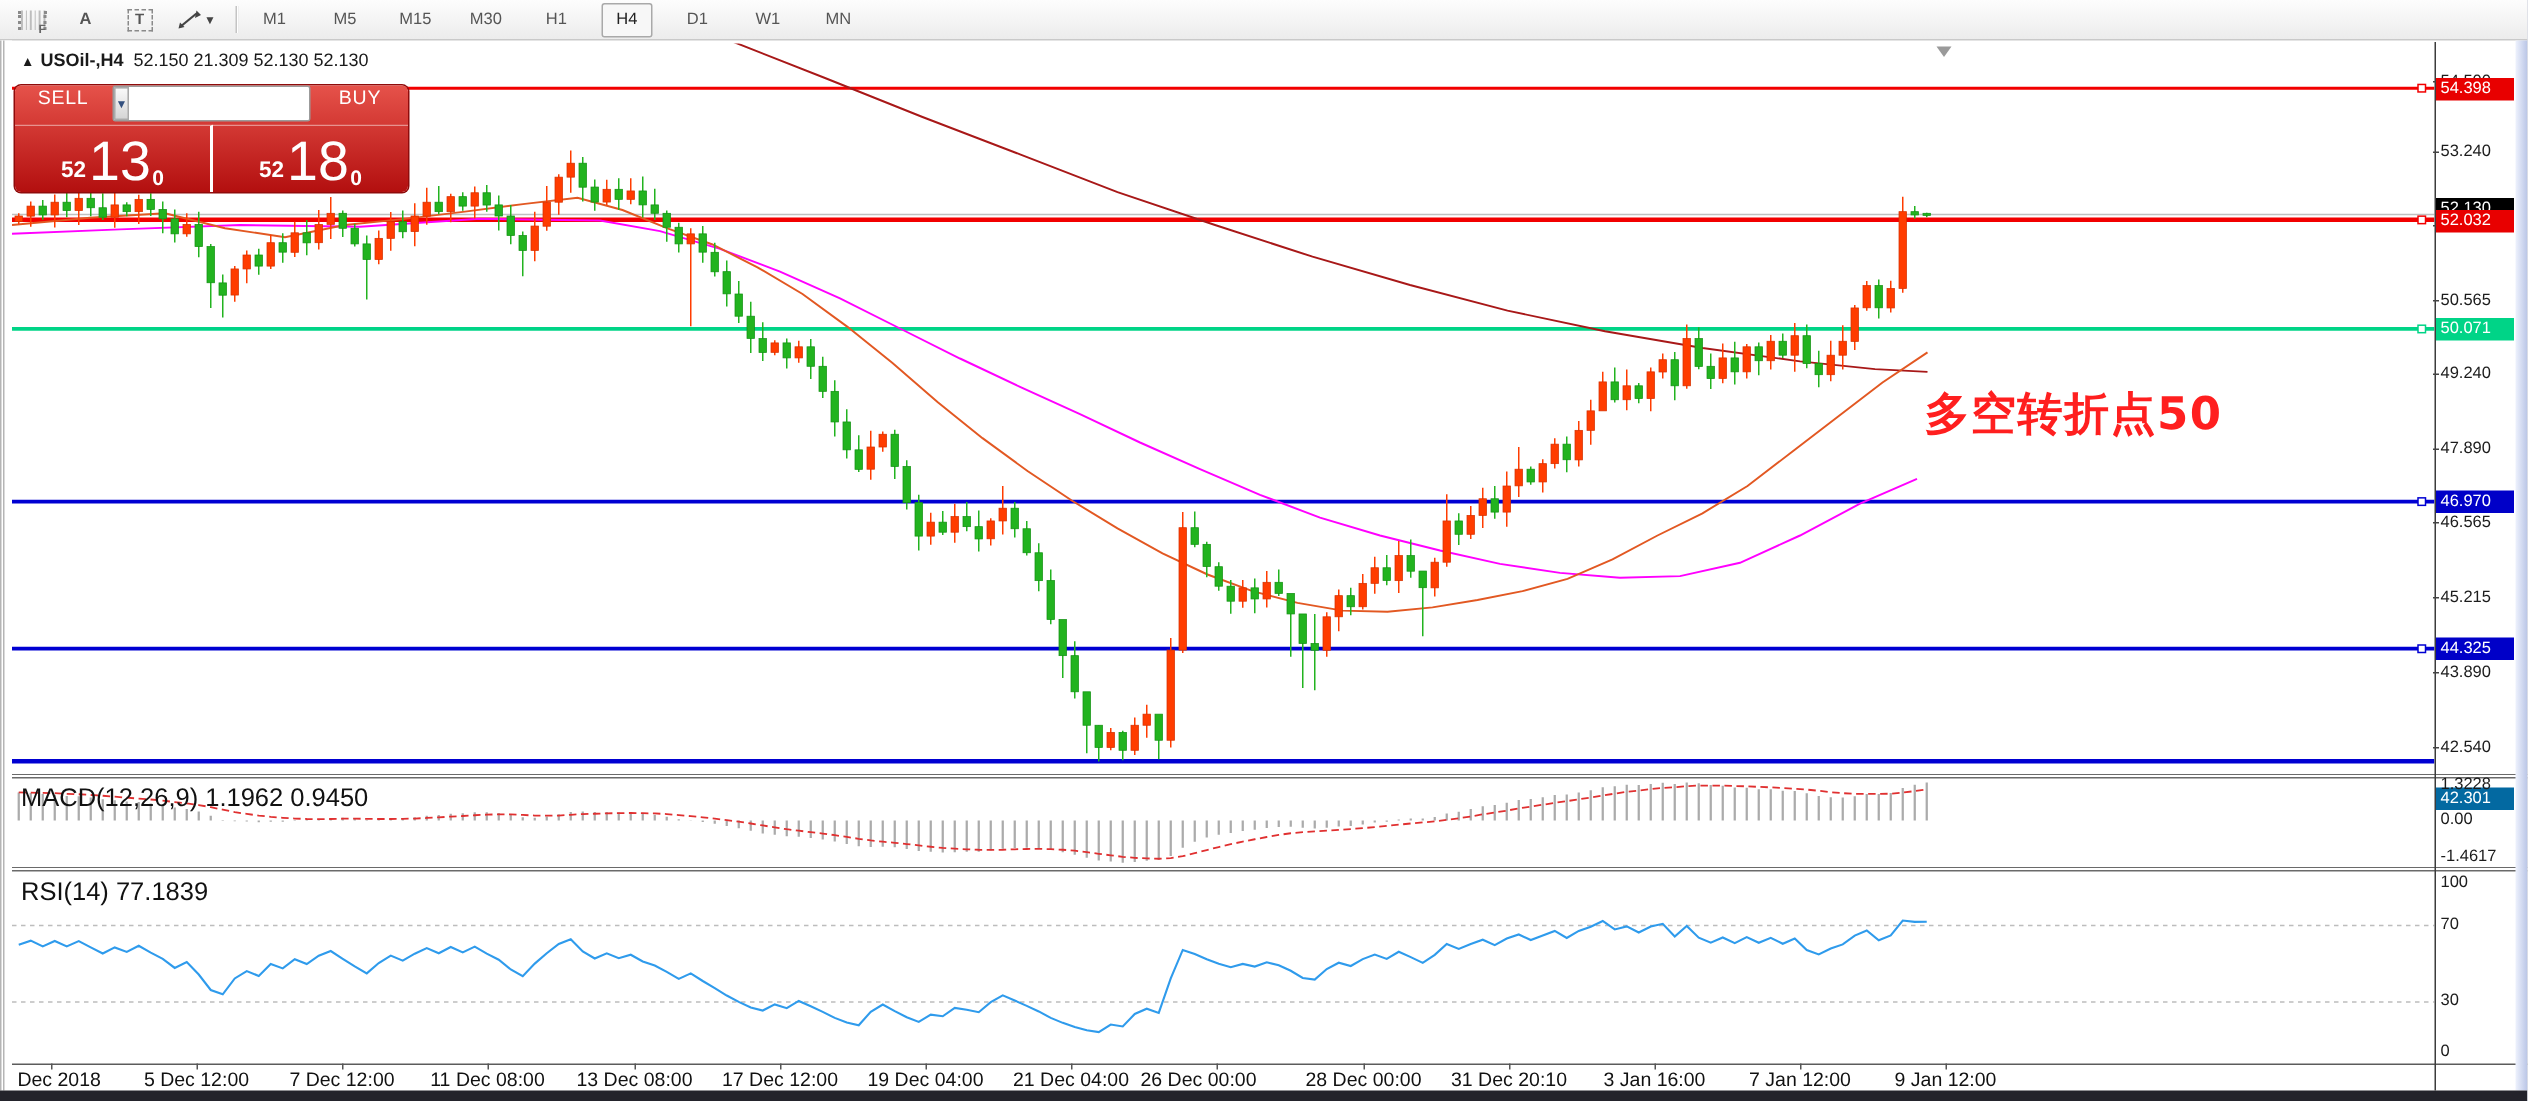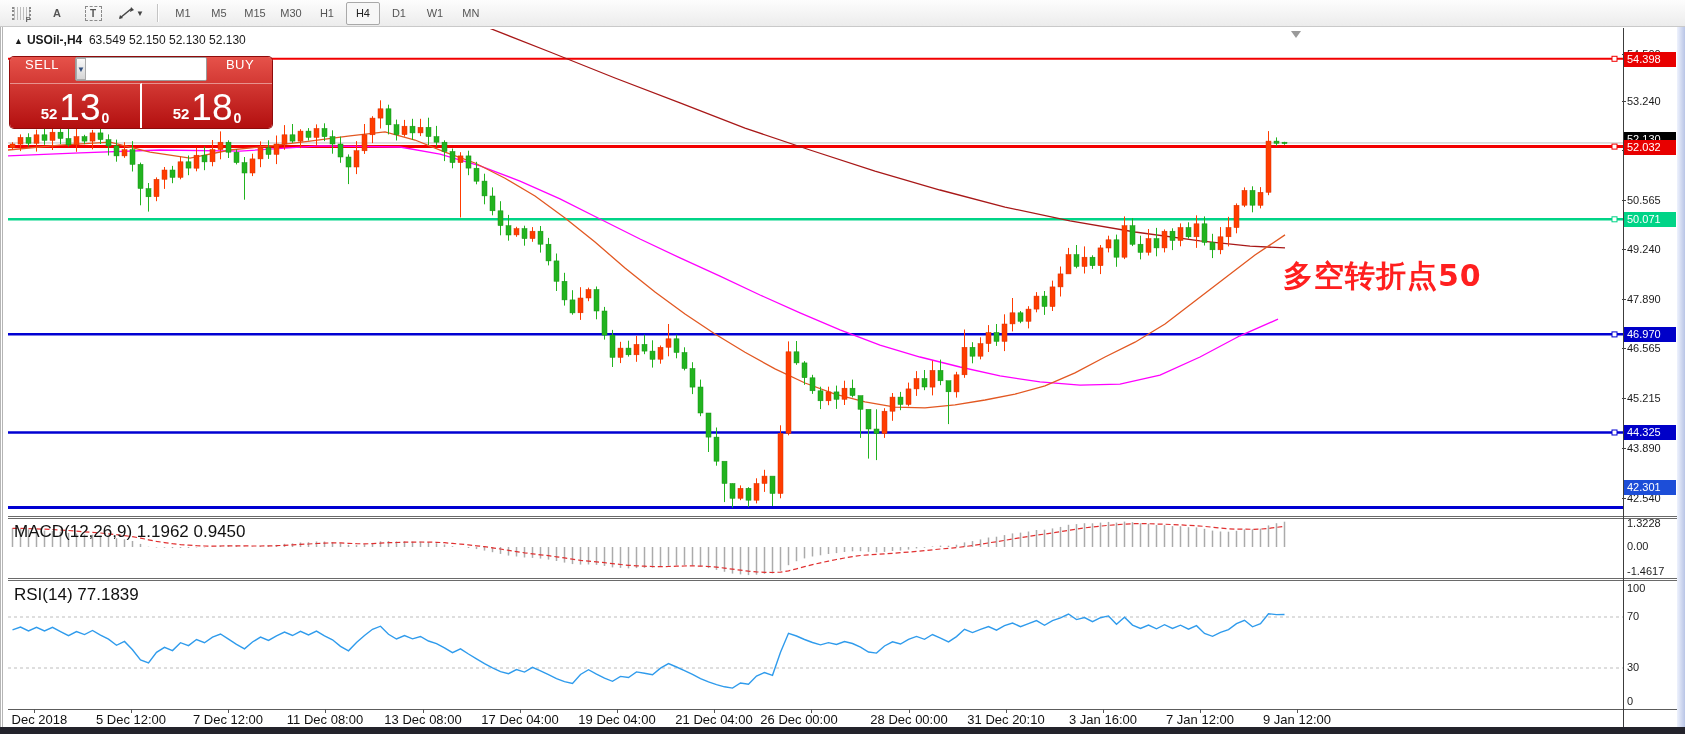--- a/index.html
+++ b/index.html
@@ -83,21 +83,21 @@
       </span>
     <span class="tbtn icon">
       <svg width="16" height="14" viewBox="0 0 16 14">
         <line x1="2" y1="12" x2="13" y2="3" stroke="#444" stroke-width="1.5"></line>
         <path d="M13 1 L16 4 L12 6 Z" fill="#444"></path>
         <path d="M1 13 L5 12 L2 9 Z" fill="#444"></path>
       </svg>
       <span class="caret">▼</span>
     </span>
     <span class="sep"></span>
-    <span id="tf-holder" style="display:flex;gap:2px;">
+    <span id="tf-holder" style="display:flex;gap:13px;">
         <span class="tbtn tf">M1</span>
         <span class="tbtn tf">M5</span>
         <span class="tbtn tf">M15</span>
         <span class="tbtn tf">M30</span>
         <span class="tbtn tf">H1</span>
         <span class="tbtn tf active">H4</span>
         <span class="tbtn tf">D1</span>
         <span class="tbtn tf">W1</span>
         <span class="tbtn tf">MN</span>
       </span>
@@ -627,41 +627,41 @@
       <div class="tick-label" style="top: 342.389px;">46.565</div>
       <div class="tick-label" style="top: 392.473px;">45.215</div>
       <div class="tick-label" style="top: 441.631px;">43.890</div>
       <div class="tick-label" style="top: 491.716px;">42.540</div>
       <div class="badge" style="top: 131.927px; background: rgb(0, 0, 0);">52.130</div>
       <div class="badge" style="top: 51.7842px; background: rgb(232, 0, 0);">54.398</div>
       <div class="badge" style="top: 139.563px; background: rgb(232, 0, 0);">52.032</div>
       <div class="badge" style="top: 212.316px; background: rgb(0, 212, 135);">50.071</div>
       <div class="badge" style="top: 327.363px; background: rgb(0, 0, 200);">46.970</div>
       <div class="badge" style="top: 425.492px; background: rgb(0, 0, 200);">44.325</div>
-      <div class="badge" style="top: 480px; background: #1d4ed8;">42.301</div>
+      <div class="badge" style="top: 525px; background: #0369a1;">42.301</div>
       <div class="ind-label" style="top: 517px;">1.3228</div>
       <div class="ind-label" style="top: 540px;">0.00</div>
       <div class="ind-label" style="top: 565px;">-1.4617</div>
       <div class="ind-label" style="top: 582px;">100</div>
       <div class="ind-label" style="top: 610px;">70</div>
       <div class="ind-label" style="top: 661px;">30</div>
       <div class="ind-label" style="top: 695px;">0</div>
     </div>
   <div id="date-layer">
       <div class="date-label" style="left: 34px;">3 Dec 2018</div>
       <div class="date-tick" style="left: 34px;"></div>
       <div class="date-label" style="left: 131px;">5 Dec 12:00</div>
       <div class="date-tick" style="left: 131px;"></div>
       <div class="date-label" style="left: 228px;">7 Dec 12:00</div>
       <div class="date-tick" style="left: 228px;"></div>
       <div class="date-label" style="left: 325px;">11 Dec 08:00</div>
       <div class="date-tick" style="left: 325px;"></div>
       <div class="date-label" style="left: 423px;">13 Dec 08:00</div>
       <div class="date-tick" style="left: 423px;"></div>
-      <div class="date-label" style="left: 520px;">17 Dec 04:00</div>
+      <div class="date-label" style="left: 520px;">17 Dec 12:00</div>
       <div class="date-tick" style="left: 520px;"></div>
       <div class="date-label" style="left: 617px;">19 Dec 04:00</div>
       <div class="date-tick" style="left: 617px;"></div>
       <div class="date-label" style="left: 714px;">21 Dec 04:00</div>
       <div class="date-tick" style="left: 714px;"></div>
       <div class="date-label" style="left: 799px;">26 Dec 00:00</div>
       <div class="date-tick" style="left: 811px;"></div>
       <div class="date-label" style="left: 909px;">28 Dec 00:00</div>
       <div class="date-tick" style="left: 909px;"></div>
       <div class="date-label" style="left: 1006px;">31 Dec 20:10</div>
@@ -672,21 +672,21 @@
       <div class="date-tick" style="left: 1200px;"></div>
       <div class="date-label" style="left: 1297px;">9 Jan 12:00</div>
       <div class="date-tick" style="left: 1297px;"></div>
     </div>
   <div id="left-gutter" class="abs"></div>
   <div id="right-strip" class="abs"></div>
   <div id="bottom-bar" class="abs"></div>
   <div id="shift-marker" class="abs"></div>
 
   <div id="symbol-line" class="abs">
-    <span class="tri">▲</span><b>USOil-,H4</b>&nbsp;&nbsp;<span>63.549 52.150 52.130 52.130</span>
+    <span class="tri">▲</span><b>USOil-,H4</b>&nbsp;&nbsp;<span>52.150 21.309 52.130 52.130</span>
   </div>
 
   <div id="trade-panel" class="abs">
     <div id="tp-top">
       <span class="tp-btn">SELL</span>
       <span id="tp-vol">
         <span class="spin">▼</span>
         <input id="vol-input" value="1.00" style="">
 
       </span>

